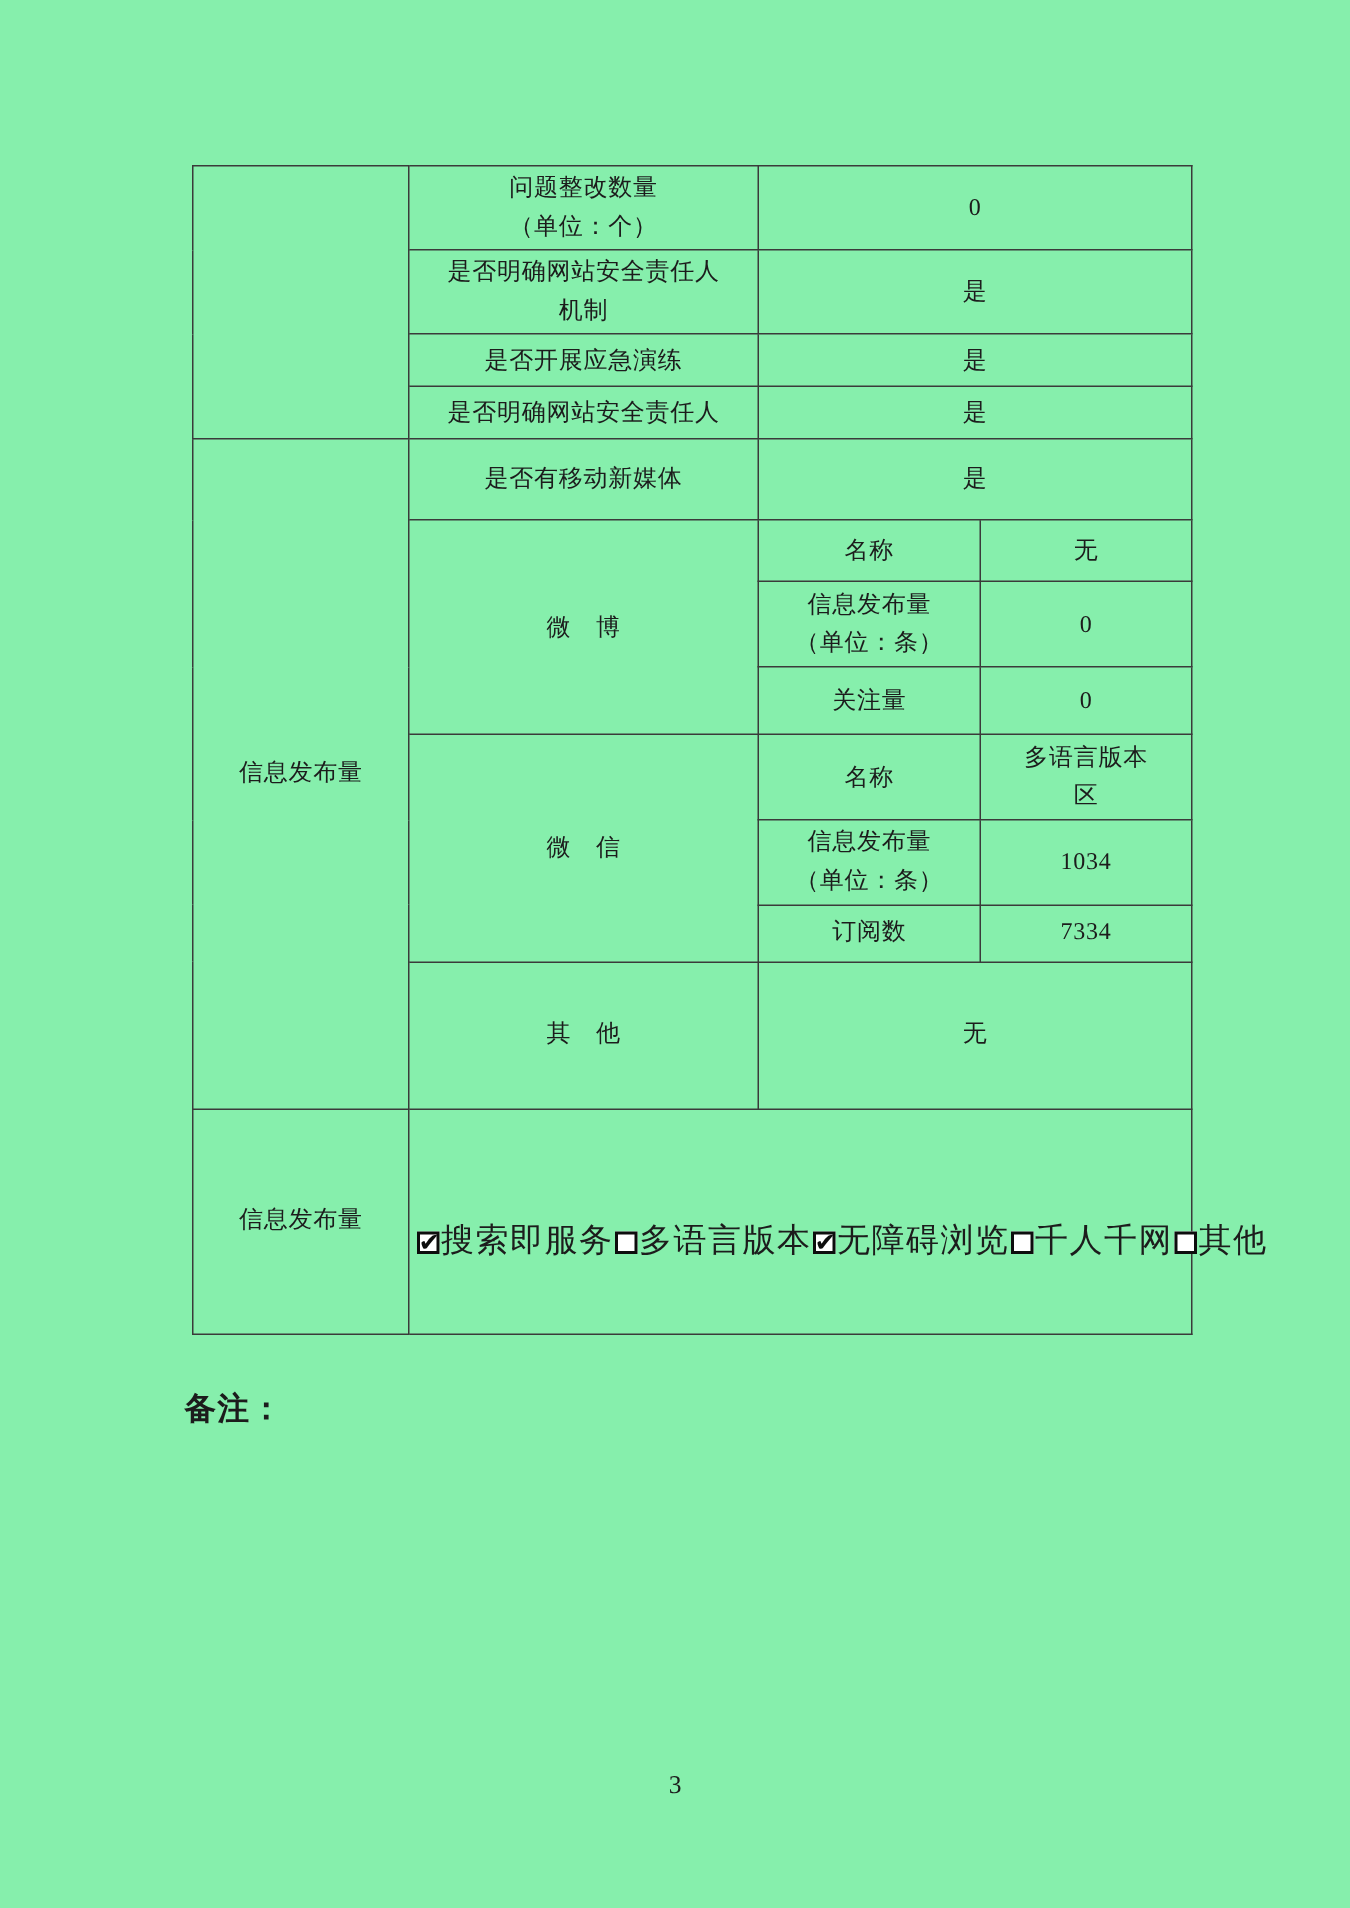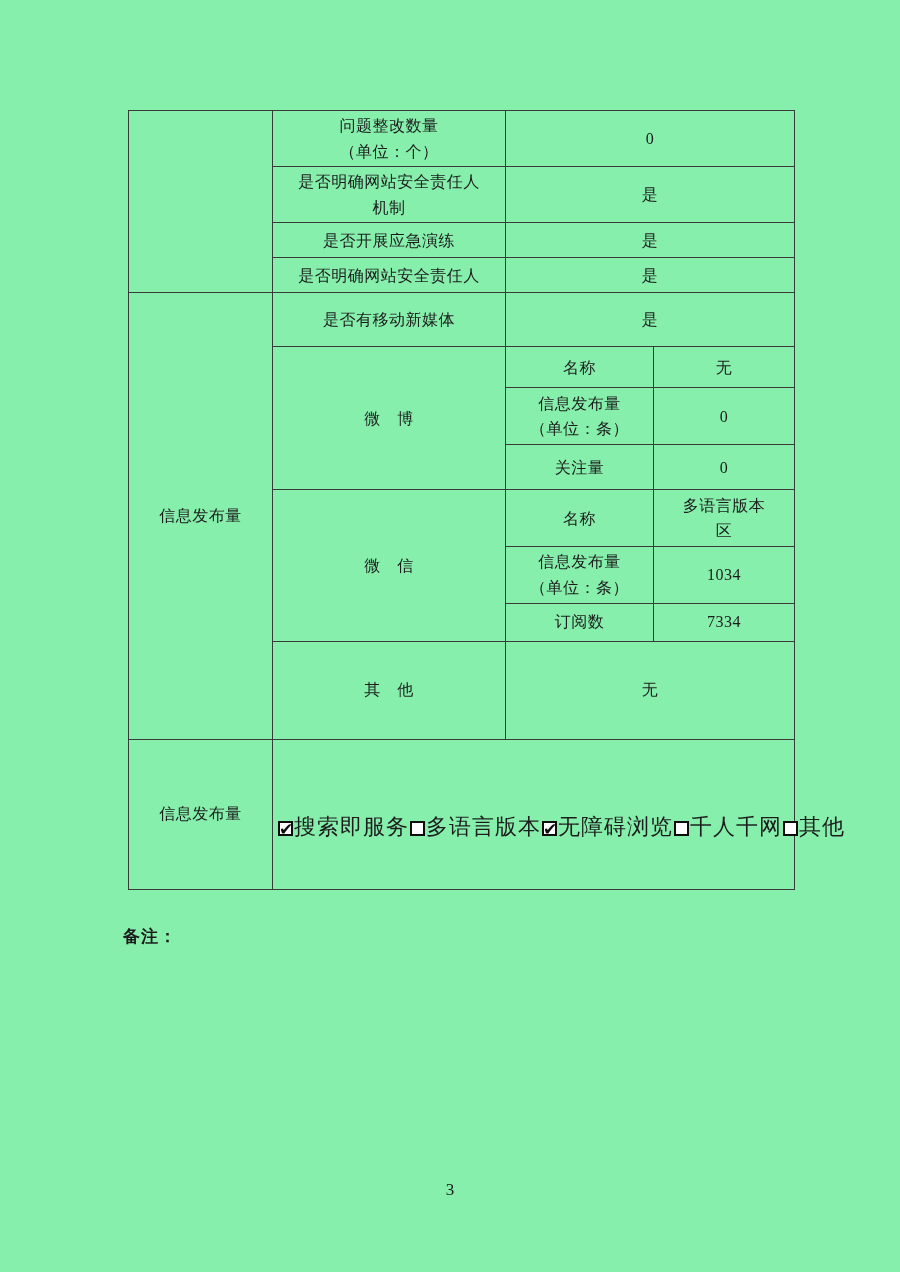--- a/index.html
+++ b/index.html
@@ -48,21 +48,21 @@
     left: -1px; top: -7px;
     font-size: 17px;
     font-weight: bold;
     color: #0d0d0d;
     font-family: "DejaVu Sans", sans-serif;
   }
 
   .notes {
     position: absolute;
     left: 123px; top: 925px;
-    font-size: 17px;
+    font-size: 21px;
     font-weight: bold;
     letter-spacing: 1px;
   }
   .page-number {
     position: absolute;
     left: 0; top: 1180px;
     width: 100%;
     text-align: center;
     font-size: 17px;
   }

